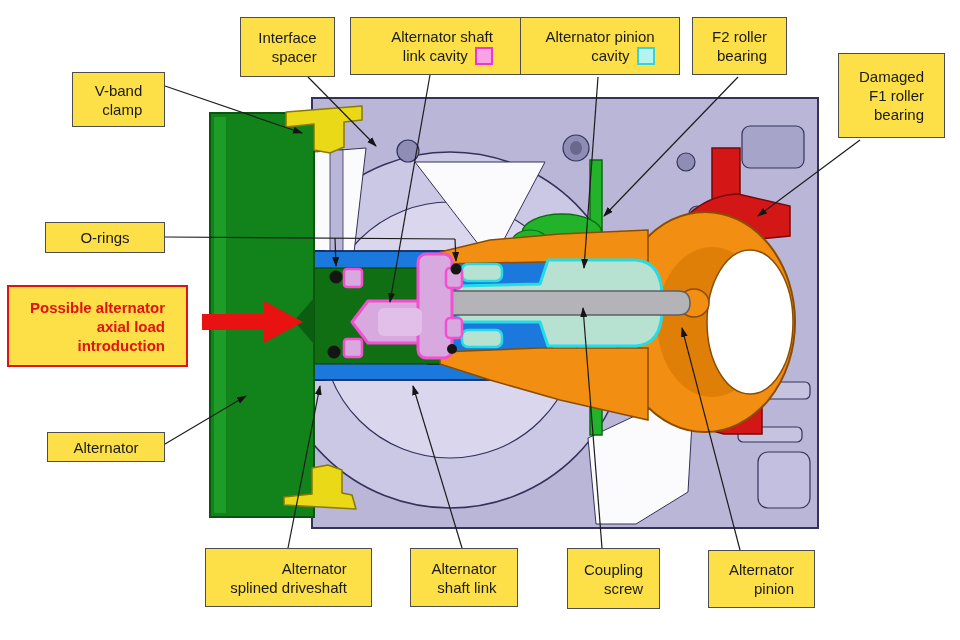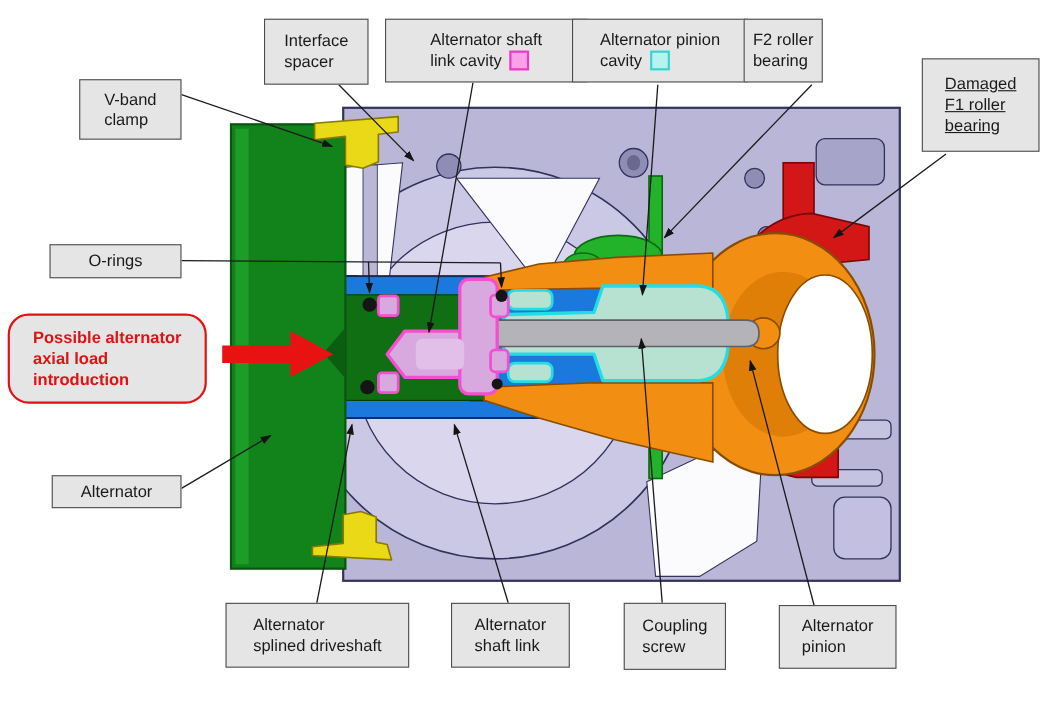--- a/index.html
+++ b/index.html
@@ -2,22 +2,22 @@
 <html><head>
 <meta charset="utf-8">
 <style>
   html,body{margin:0;padding:0;background:#ffffff;}
   #stage{
     position:relative;width:960px;height:640px;background:#ffffff;overflow:hidden;
     font-family:"Liberation Sans","DejaVu Sans",sans-serif;
   }
   #diagram-svg{position:absolute;left:0;top:0;}
   .label-box{
-    position:absolute;background:#e5e5e5;border:1.5px solid #4d4d4d;
-    display:flex;align-items:center;justify-content:center;text-align:left;
+    position:absolute;background:#fde047;border:1.5px solid #4d4d4d;
+    display:flex;align-items:center;justify-content:center;text-align:right;
     font-size:15px;line-height:19px;color:#1a1a1a;white-space:pre-line;
     box-sizing:border-box;z-index:5;
   }
   .label-box .swatch{
     display:inline-block;width:18px;height:18px;border:2.5px solid #999;
     vertical-align:-4px;margin-left:7px;box-sizing:border-box;
   }
   .label-box.warning{border-width:2px;font-weight:bold;}
 </style>
 </head>
@@ -163,36 +163,36 @@
   <div class="label-box" style="left:350px;top:17px;width:184px;height:58px;">
     <span><span>Alternator shaft
 link cavity</span><span class="swatch" style="background-color: rgb(251, 161, 232); border-color: rgb(234, 59, 200);"></span></span>
   </div>
 
   <div class="label-box" style="left:520px;top:17px;width:160px;height:58px;">
     <span><span>Alternator pinion
 cavity</span><span class="swatch" style="background-color: rgb(181, 244, 238); border-color: rgb(58, 210, 210);"></span></span>
   </div>
 
-  <div class="label-box" style="left:676px;top:17px;width:72px;height:58px;">
+  <div class="label-box" style="left:692px;top:17px;width:95px;height:58px;">
     <span>F2 roller
 bearing</span>
   </div>
 
-  <div class="label-box" style="left:838px;top:53px;width:107px;height:85px;text-decoration:underline;">
+  <div class="label-box" style="left:838px;top:53px;width:107px;height:85px;">
     <span>Damaged
 F1 roller
 bearing</span>
   </div>
 
   <div class="label-box" style="left:45px;top:222px;width:120px;height:31px;">
     <span>O-rings</span>
   </div>
 
-  <div class="label-box warning" style="left: 7px; top: 285px; width: 181px; height: 82px; color: rgb(224, 18, 18); border-color: rgb(224, 18, 18); border-radius: 19px;">
+  <div class="label-box warning" style="left: 7px; top: 285px; width: 181px; height: 82px; color: rgb(224, 18, 18); border-color: rgb(224, 18, 18);">
     <span>Possible alternator
 axial load
 introduction</span>
   </div>
 
   <div class="label-box" style="left:47px;top:432px;width:118px;height:30px;">
     <span>Alternator</span>
   </div>
 
   <div class="label-box" style="left:205px;top:548px;width:167px;height:59px;">

